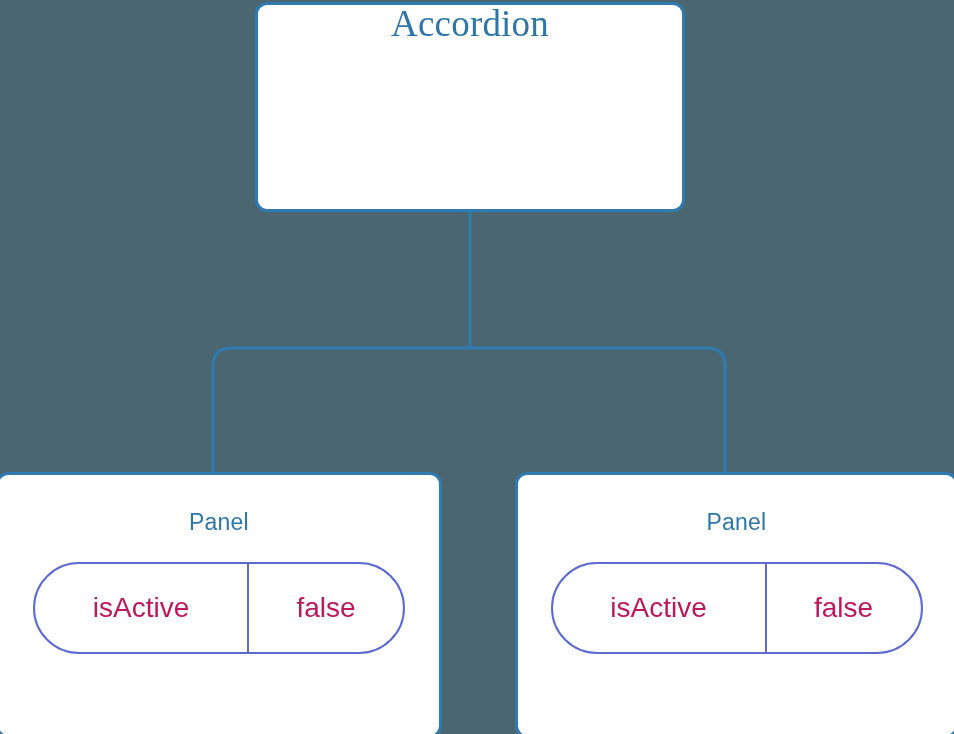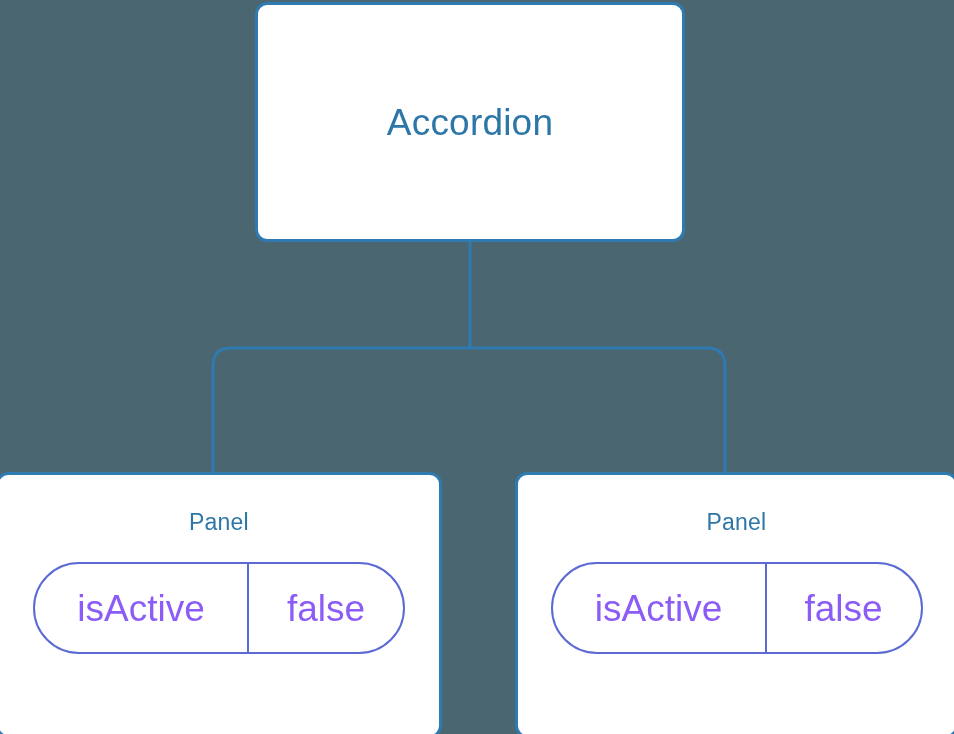--- a/index.html
+++ b/index.html
@@ -39,22 +39,22 @@
     border-radius: 12px;
     box-sizing: border-box;
     display: flex;
     flex-direction: column;
     align-items: center;
   }
   .node-root {
     left: 255px;
     top: 2px;
     width: 430px;
-    height: 240px;
-    justify-content: center;
+    height: 210px;
+    font-family: Liberation Serif, serif;
   }
   .node-left {
     left: -4px;
     top: 472px;
     width: 446px;
     height: 266px;
     padding-top: 36px;
   }
   .node-right {
     left: 515px;
@@ -86,22 +86,22 @@
     box-sizing: border-box;
     display: flex;
     align-items: stretch;
     background: #ffffff;
   }
   .pill-key,
   .pill-val {
     display: flex;
     align-items: center;
     justify-content: center;
-    color: #8b5cf6;
-    font-size: 37px;
+    color: #be185d;
+    font-size: 28px;
     line-height: 1;
     white-space: nowrap;
     box-sizing: border-box;
   }
   .pill-key {
     width: 214px;
     border-right: 2px solid #5c6bd4;
   }
   .pill-val {
     width: 154px;

